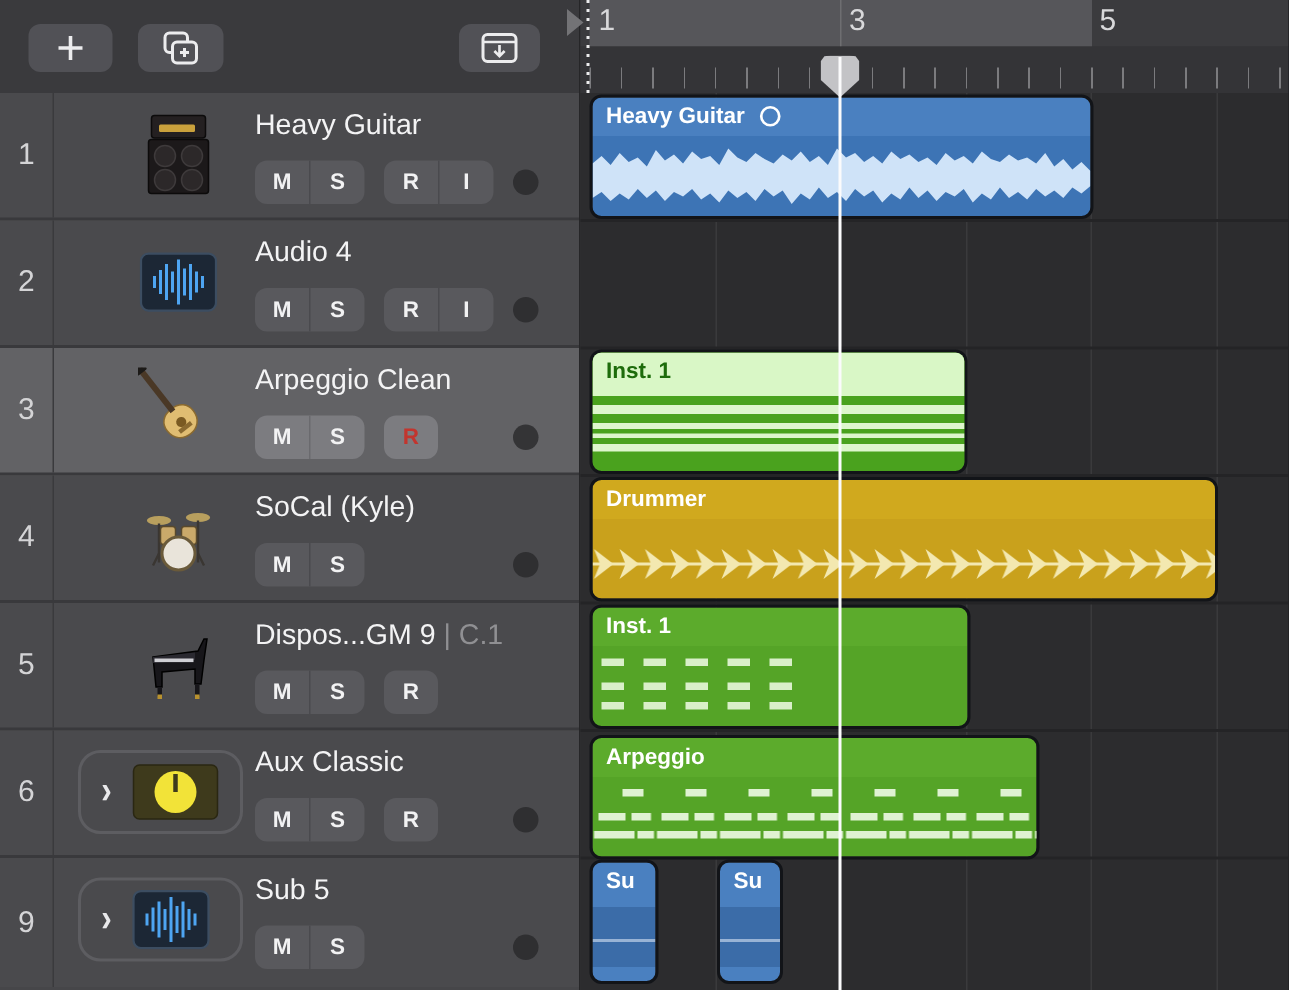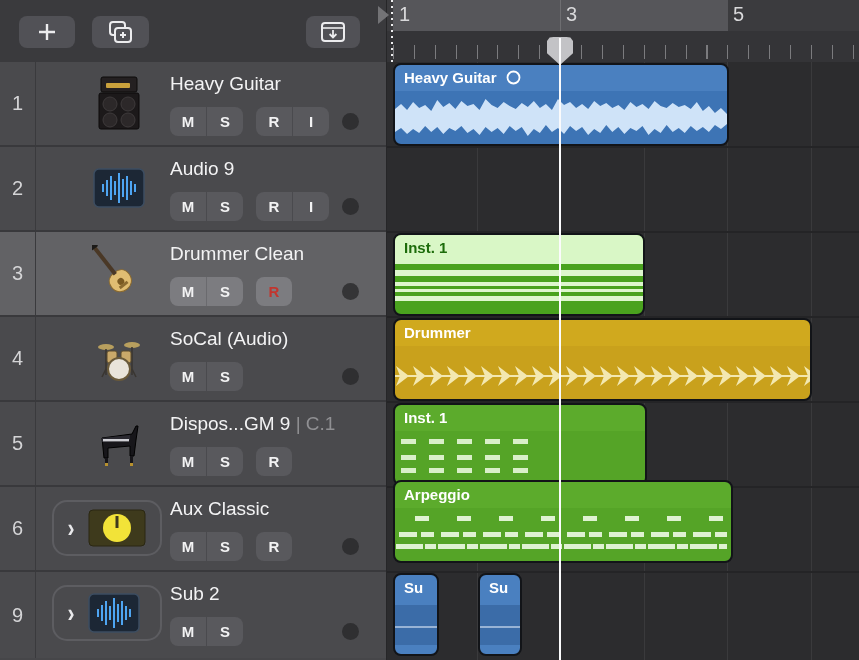--- a/index.html
+++ b/index.html
@@ -145,21 +145,21 @@
             <rect x="17" y="8" width="2" height="24"></rect>
               <rect x="21" y="13" width="2" height="14"></rect>
             <rect x="25" y="5" width="2" height="30"></rect>
               <rect x="29" y="11" width="2" height="18"></rect>
             <rect x="33" y="8" width="2" height="24"></rect>
               <rect x="37" y="13" width="2" height="14"></rect>
             <rect x="41" y="16" width="2" height="8"></rect>
           </g>
         </svg>
       </div>
-      <div class="tname">Audio 9</div>
+      <div class="tname">Audio 4</div>
       <div class="btnrow">
         <div class="pill">
           <div class="b">M</div>
           <div class="b">S</div>
         </div>
         <div class="pill">
           <div class="b">R</div>
           <div class="b">I</div>
         </div>
       </div>
@@ -172,21 +172,21 @@
         <svg width="54" height="56" viewBox="0 0 54 56">
           <g transform="rotate(-38 27 34)">
             <path d="M27 26c-7 0-11 4-11 10 0 7 5 11 11 11s11-4 11-11c0-6-4-10-11-10z" fill="#e0bd72" stroke="#8a6a30"></path>
             <ellipse cx="27" cy="37" rx="3.4" ry="3.4" fill="#7a5a22"></ellipse>
             <rect x="25" y="-8" width="4" height="36" fill="#4a3826"></rect>
             <rect x="23" y="-12" width="8" height="7" rx="1" fill="#1c1a18"></rect>
             <rect x="22" y="40" width="10" height="3" fill="#8a6a30"></rect>
           </g>
         </svg>
       </div>
-      <div class="tname">Drummer Clean</div>
+      <div class="tname">Arpeggio Clean</div>
       <div class="btnrow">
         <div class="pill">
           <div class="b">M</div>
           <div class="b">S</div>
         </div>
         <div class="pill">
           <div class="b rec">R</div>
         </div>
       </div>
       <div class="tdot"></div>
@@ -198,21 +198,21 @@
         <svg width="54" height="50" viewBox="0 0 54 50">
           <ellipse cx="14" cy="14" rx="8" ry="3" fill="#b89f5e"></ellipse>
           <ellipse cx="40" cy="12" rx="8" ry="3" fill="#b89f5e"></ellipse>
           <path d="M14 16v26M40 14v28" stroke="#3a3632" stroke-width="1.6"></path>
           <rect x="15" y="18" width="10" height="12" rx="2" fill="#caa96a" stroke="#5a4a2c"></rect>
           <rect x="29" y="18" width="10" height="12" rx="2" fill="#caa96a" stroke="#5a4a2c"></rect>
           <circle cx="27" cy="36" r="11" fill="#e9e4da" stroke="#6a5a3a" stroke-width="2"></circle>
           <path d="M10 44l4-8M44 44l-4-8" stroke="#3a3632" stroke-width="1.6"></path>
         </svg>
       </div>
-      <div class="tname">SoCal (Audio)</div>
+      <div class="tname">SoCal (Kyle)</div>
       <div class="btnrow">
         <div class="pill">
           <div class="b">M</div>
           <div class="b">S</div>
         </div>
       </div>
       <div class="tdot"></div>
     </div>
 
     <div class="trow" style="top:402px;">
@@ -275,21 +275,21 @@
             <rect x="17" y="8" width="2" height="24"></rect>
               <rect x="21" y="13" width="2" height="14"></rect>
             <rect x="25" y="5" width="2" height="30"></rect>
               <rect x="29" y="11" width="2" height="18"></rect>
             <rect x="33" y="8" width="2" height="24"></rect>
               <rect x="37" y="13" width="2" height="14"></rect>
             <rect x="41" y="16" width="2" height="8"></rect>
           </g>
         </svg>
       </div>
-      <div class="tname">Sub 2</div>
+      <div class="tname">Sub 5</div>
       <div class="btnrow">
         <div class="pill">
           <div class="b">M</div>
           <div class="b">S</div>
         </div>
       </div>
       <div class="tdot"></div>
     </div>
   </div>
 
@@ -378,21 +378,21 @@
             <rect x="118" y="18" width="15" height="5"></rect>
           <rect x="6" y="31" width="15" height="5"></rect>
             <rect x="34" y="31" width="15" height="5"></rect>
             <rect x="62" y="31" width="15" height="5"></rect>
             <rect x="90" y="31" width="15" height="5"></rect>
             <rect x="118" y="31" width="15" height="5"></rect>
         </g>
       </svg>
     </div>
 
-    <div class="region green" style="left:6px;top:418px;width:340px;">
+    <div class="region green" style="left:6px;top:428px;width:300px;">
       <div class="rlabel">
           <span>Arpeggio</span>
         </div>
       <svg class="wave" style="top:30px;" width="332" height="48" viewBox="0 0 332 48">
         <defs>
           <pattern id="arp" width="42" height="48" patternUnits="userSpaceOnUse">
             <g fill="#dff2d2">
               <rect x="20" y="4" width="14" height="5"></rect>
               <rect x="4" y="20" width="18" height="5"></rect>
                 <rect x="26" y="20" width="13" height="5"></rect>

